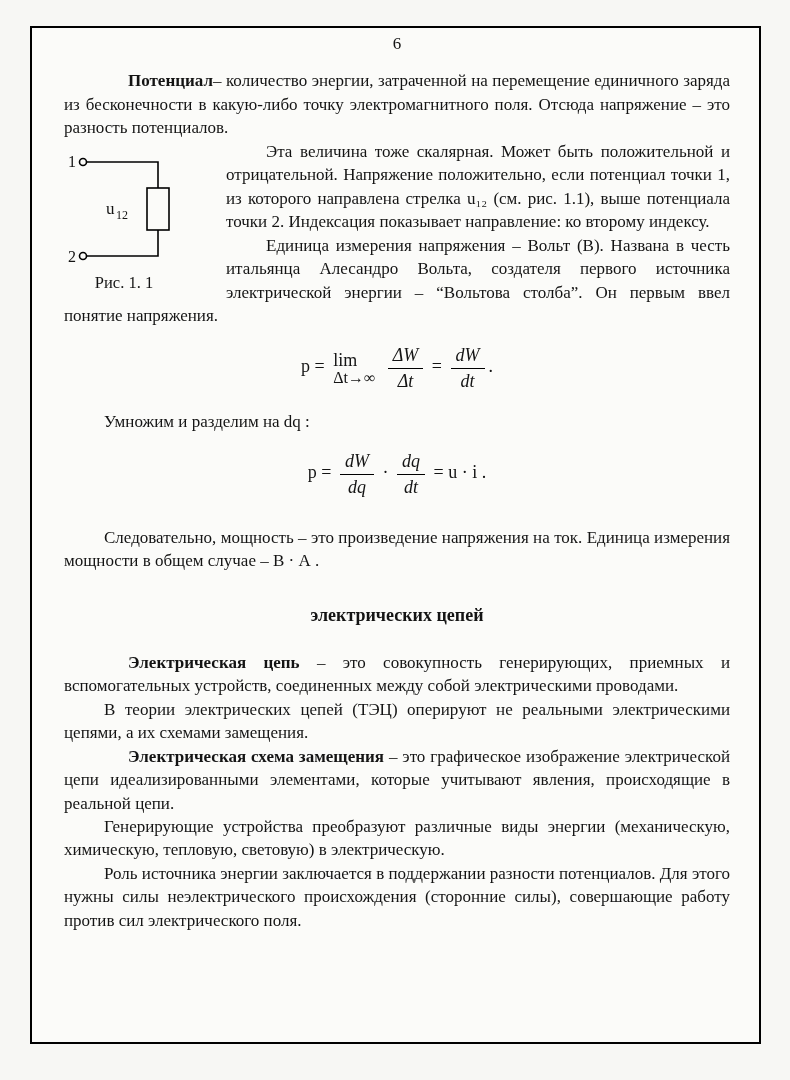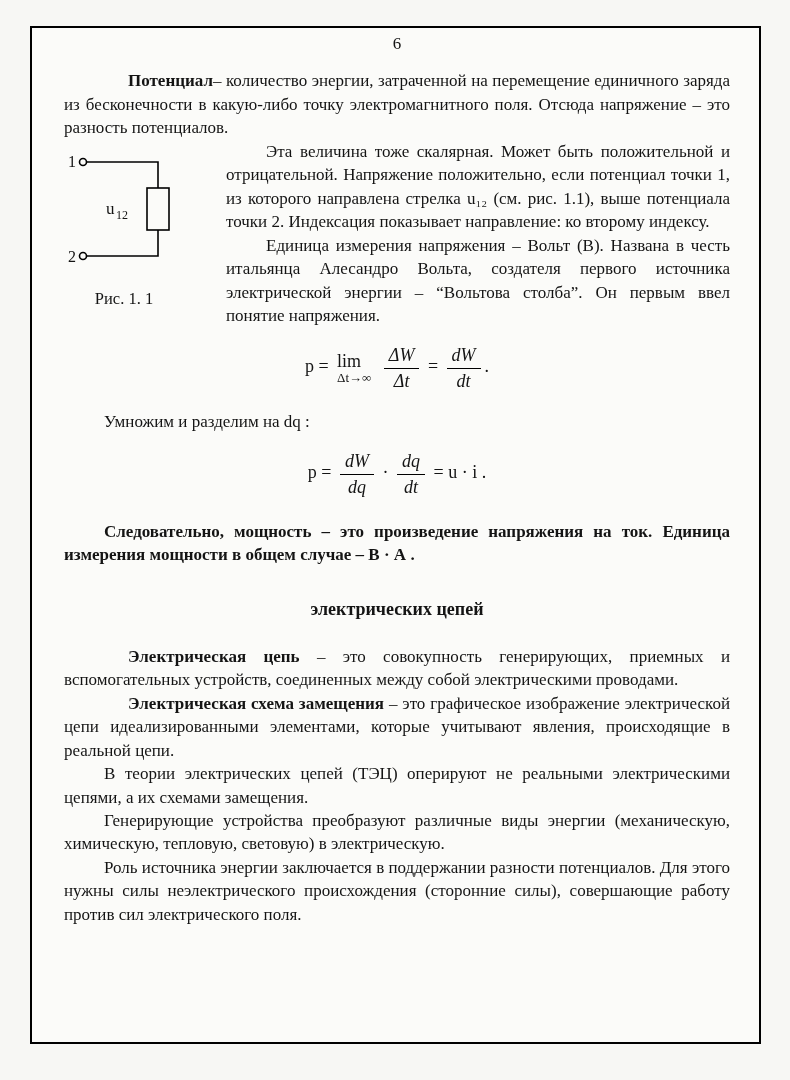--- a/index.html
+++ b/index.html
@@ -39,21 +39,21 @@
     width:152px;
     margin:8px 10px 0 0;
     text-indent:0;
     text-align:left;
   }
   .figure svg { display:block; margin-left:2px; }
   .figure-caption {
     display:block;
     text-align:center;
     width:120px;
-    margin-top:18px;
+    margin-top:2px;
     font-size:16.5px;
   }
   .formula {
     clear:none;
     text-align:center;
     text-indent:0;
     margin:18px 0 18px 0;
     font-size:18px;
   }
   .frac {
@@ -66,22 +66,22 @@
   }
   .frac .num { display:block; border-bottom:1.4px solid #000; padding:0 5px 2px 5px; }
   .frac .den { display:block; padding-top:2px; }
   .lim-block {
     display:inline-block;
     vertical-align:middle;
     text-align:left;
     line-height:1.05;
     margin:0 4px;
   }
-  .lim-block .lim-sub { display:block; font-size:13px; }
-  .spacer-top { margin-top:22px;font-weight:bold; }
+  .lim-block .lim-sub { display:block; font-size:16px; }
+  .spacer-top { margin-top:28px; }
   .section-heading {
     text-align:center;
     text-indent:0;
     font-weight:bold;
     font-size:18px;
     line-height:1.35;
     margin:30px 0 24px 0;
   }
   .section-heading span { display:block; }
 </style>
@@ -137,21 +137,21 @@
   </p>
 
   <p class="spacer-top">Следовательно, мощность – это произведение напряжения на ток. Единица измерения мощности в общем случае – В · А .</p>
 
   <div class="section-heading">
     <span>электрических цепей</span>
   </div>
 
   <p><b class="lead">Электрическая цепь</b><span> – это совокупность генерирующих, приемных и вспомогательных устройств, соединенных между собой электрическими проводами.</span></p>
 
+  <p>В теории электрических цепей (ТЭЦ) оперируют не реальными электрическими цепями,  а их схемами замещения.</p>
+
   <p><b class="lead">Электрическая схема замещения</b><span> – это графическое изображение электрической цепи идеализированными элементами, которые учитывают явления, происходящие в реальной цепи.</span></p>
-
-  <p>В теории электрических цепей (ТЭЦ) оперируют не реальными электрическими цепями,  а их схемами замещения.</p>
 
   <p>Генерирующие устройства преобразуют различные виды энергии (механическую, химическую, тепловую, световую) в электрическую.</p>
 
   <p>Роль источника энергии заключается в поддержании разности потенциалов. Для этого нужны силы неэлектрического происхождения (сторонние силы), совершающие работу против сил электрического поля.</p>
 
 </div>
 
 </body></html>

